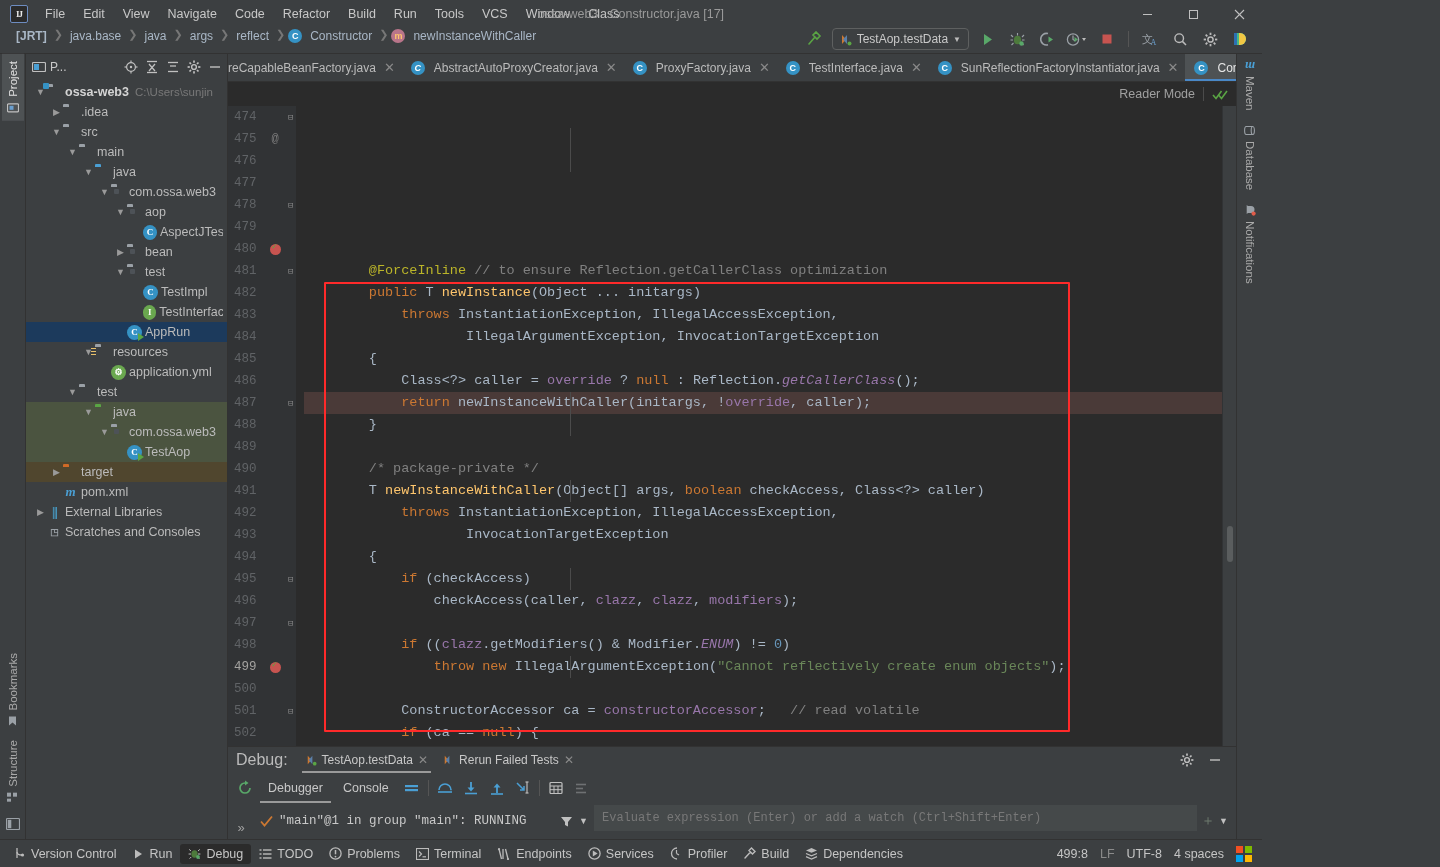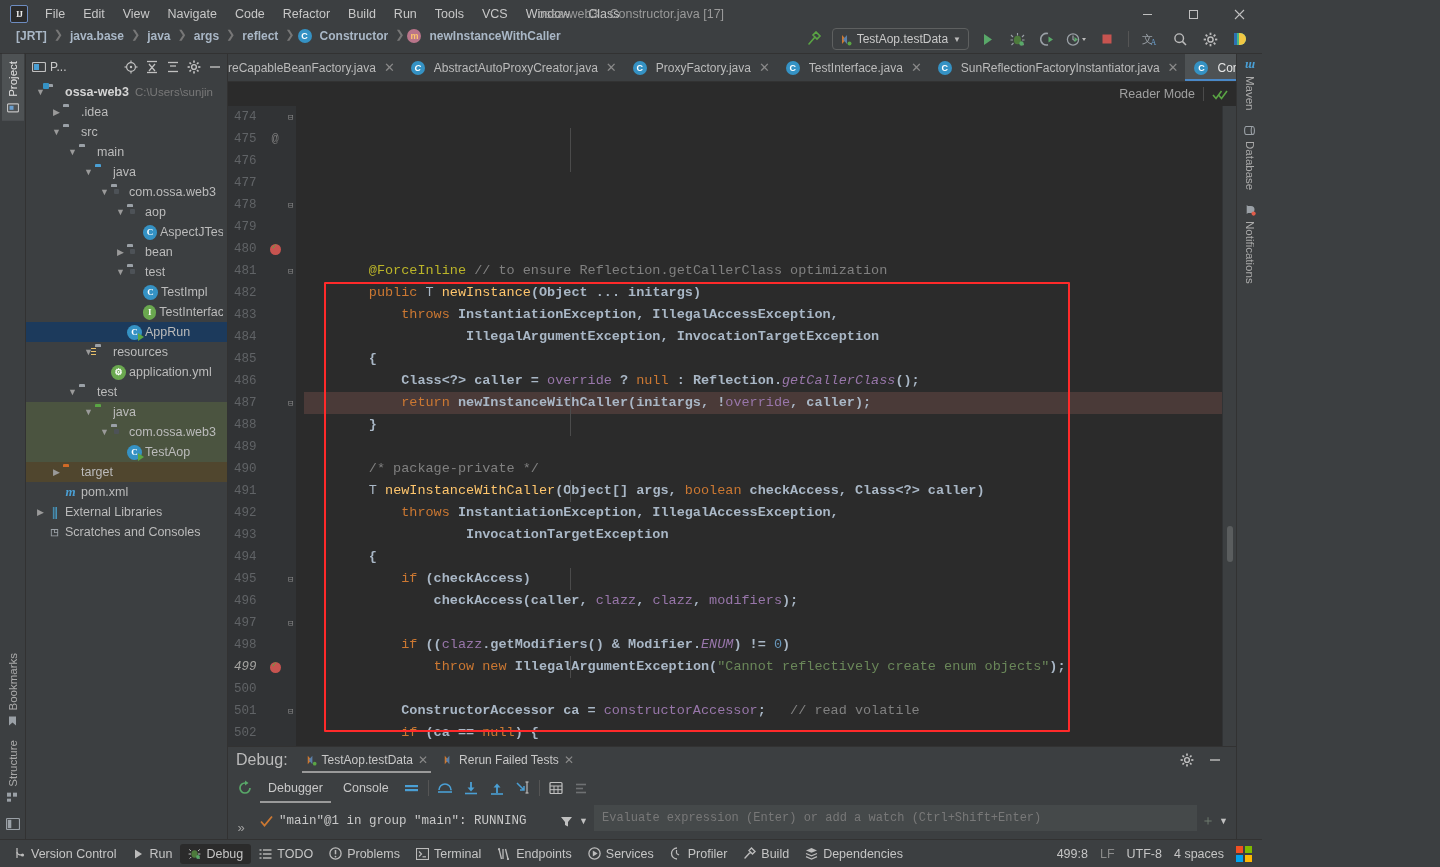--- a/index.html
+++ b/index.html
@@ -162,21 +162,21 @@
     justify-content: flex-end; padding-right: 8px; gap: 8px; color: #a0a0a0; font-size: 12.5px;
   }
 
   .code-wrap { flex: 1 1 auto; position: relative; overflow: hidden; display: flex; background: #2b2b2b; }
   .gutter {
     width: 68px; flex: 0 0 68px; background: #313335; position: relative;
     font-family: "Liberation Mono", monospace; font-size: 12.5px;
   }
   .grow { height: 22px; display: flex; align-items: center; position: relative; }
   .gnum { width: 42px; text-align: center; color: #606366; padding-right: 2px; }
-  .gnum.cur { color: #a4a3a0; font-style: italic; }
+  .gnum.cur { color: #a4a3a0; }
   .gmark { width: 24px; display: flex; align-items: center; justify-content: center; }
   .fold { color: #888; font-size: 9px; }
   .bp { width: 11px; height: 11px; border-radius: 50%; background: #c75450; position: relative; }
   .bp:after {
     content:"✓"; position:absolute; left:2px; top:-3px; color:#5aa544; font-size:9px; font-weight:bold;
   }
   .at-sign { color: #7a7a7a; font-size: 12px; }
 
   .code {
     flex: 1 1 auto; position: relative; font-family: "Liberation Mono", monospace;
@@ -190,21 +190,21 @@
   
   .kw { color: #cc7832; }
   .str { color: #6a8759; }
   .cmt { color: #808080; }
   .num { color: #6897bb; }
   .fld { color: #9876aa; }
   .mth { color: #ffc66d; }
   .ann { color: #bbb529; }
   .typ { color: #a9b7c6; }
   .stat { color: #9876aa; font-style: italic; }
-  .txt { color: #a9b7c6; font-weight: bold; }
+  .txt { color: #a9b7c6; }
 
   .redbox {
     position: absolute; border: 2px solid #ff2a2a; pointer-events: none; border-radius: 1px;
   }
 
   
   .err-stripe {
     width: 14px; flex: 0 0 14px; background: #3c3f41; position: relative; border-left:1px solid #313335;
   }
   .stripe-thumb { position:absolute; right:3px; width:6px; background:#5a5d5e; border-radius:3px; }

